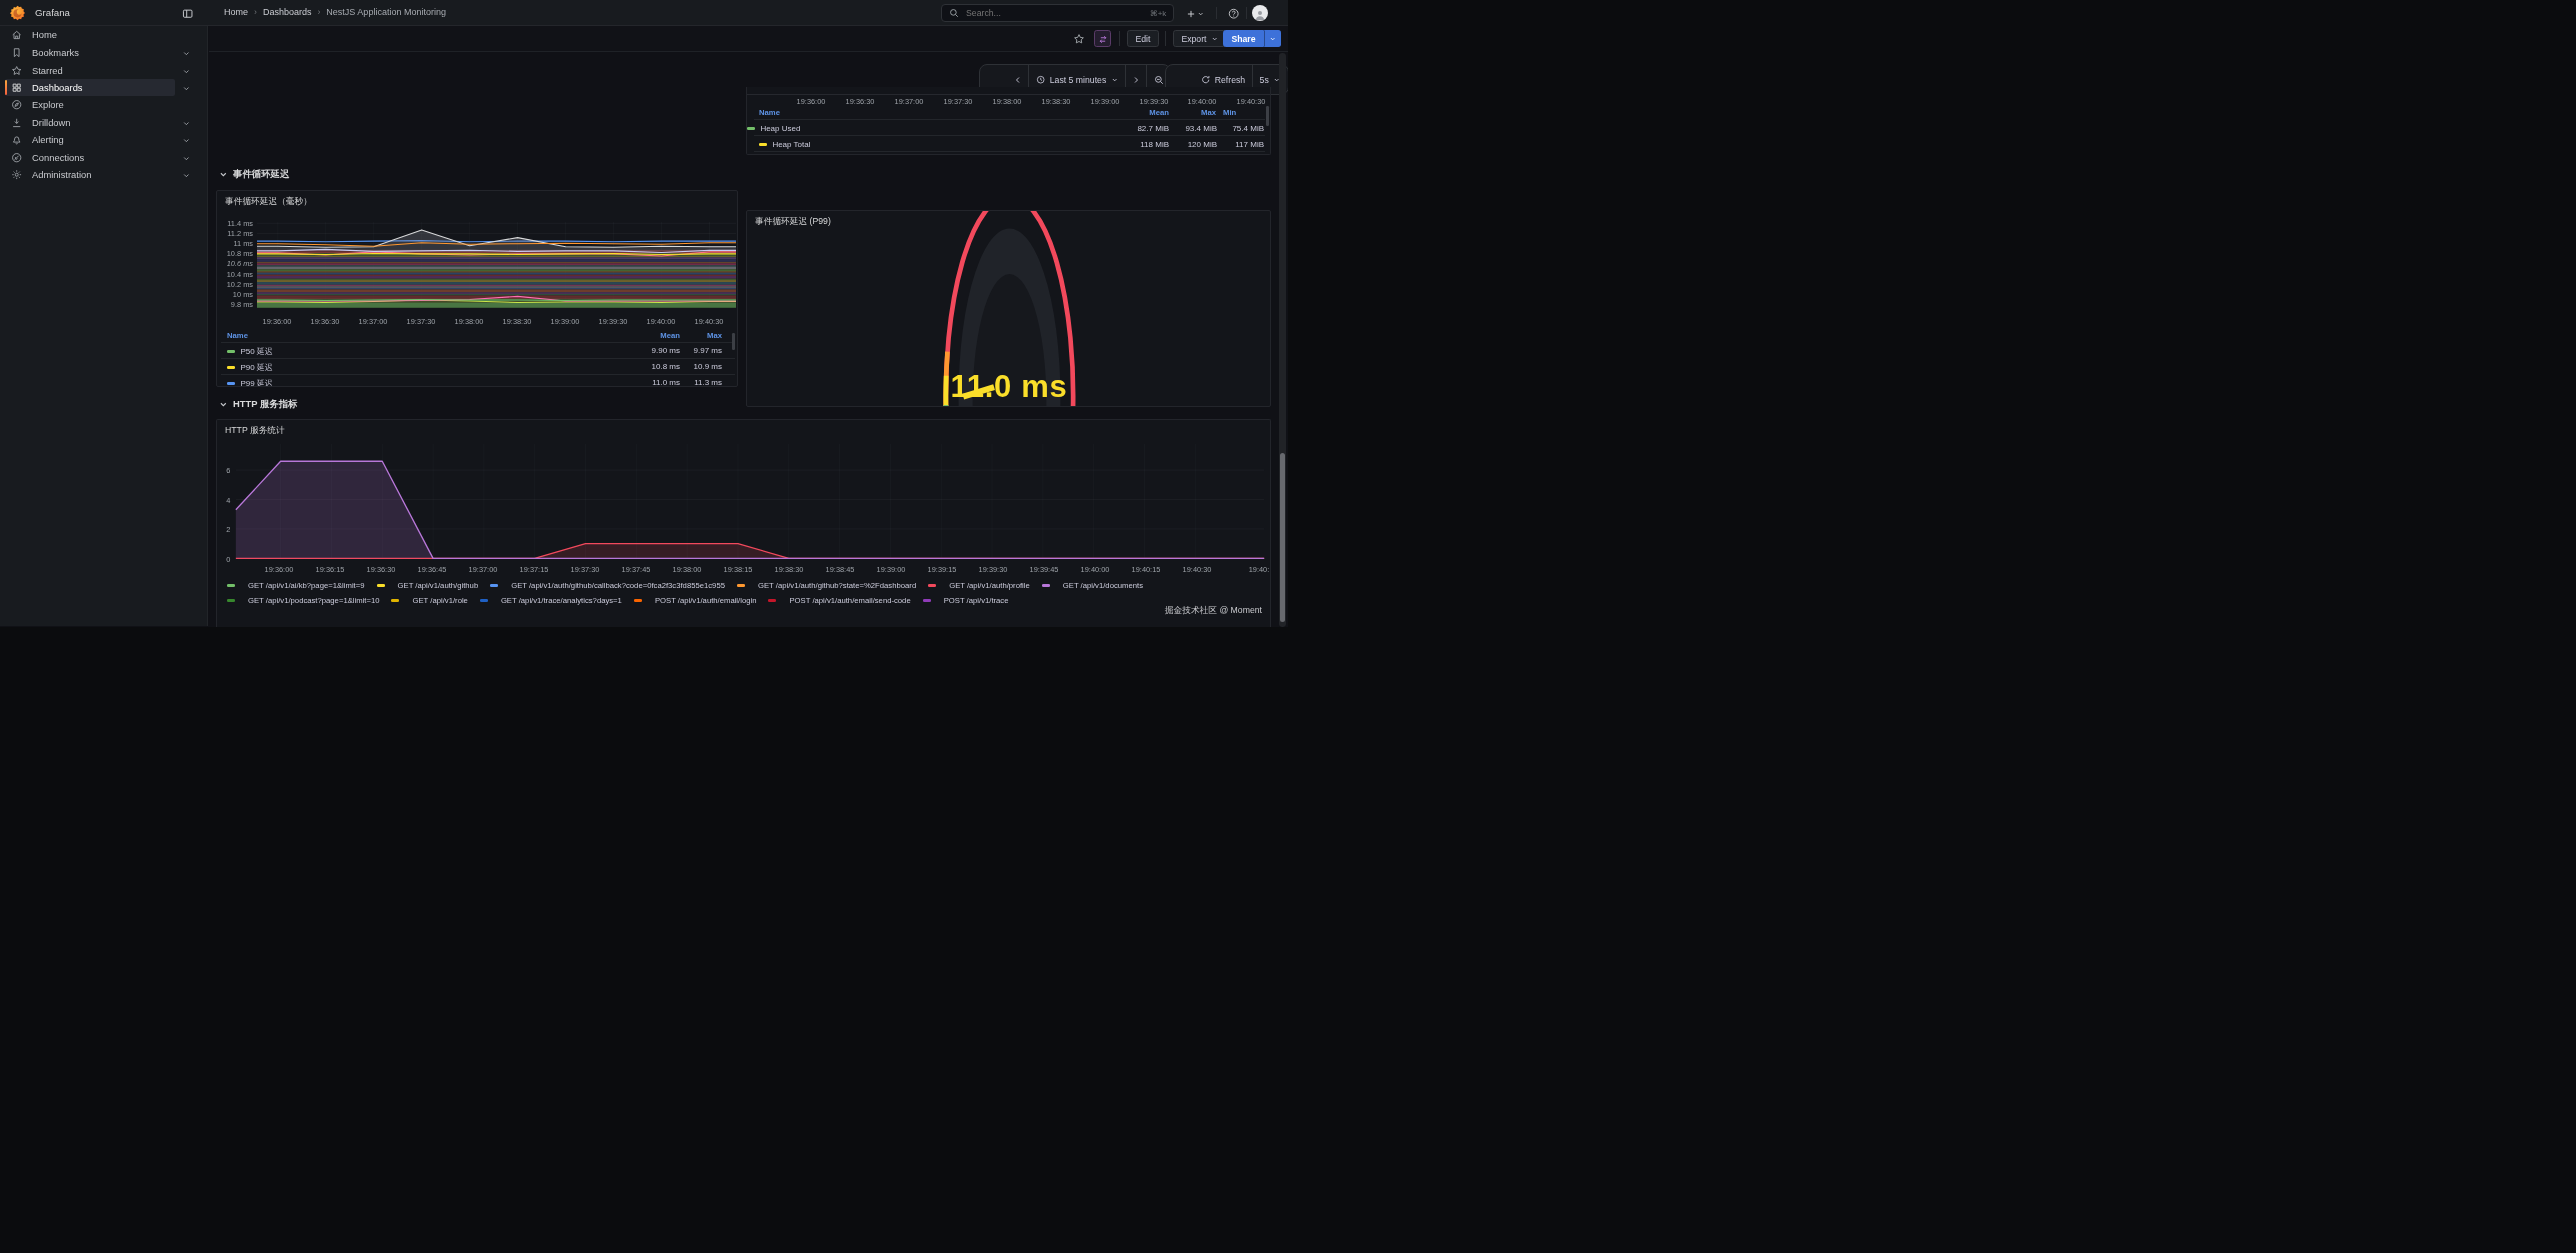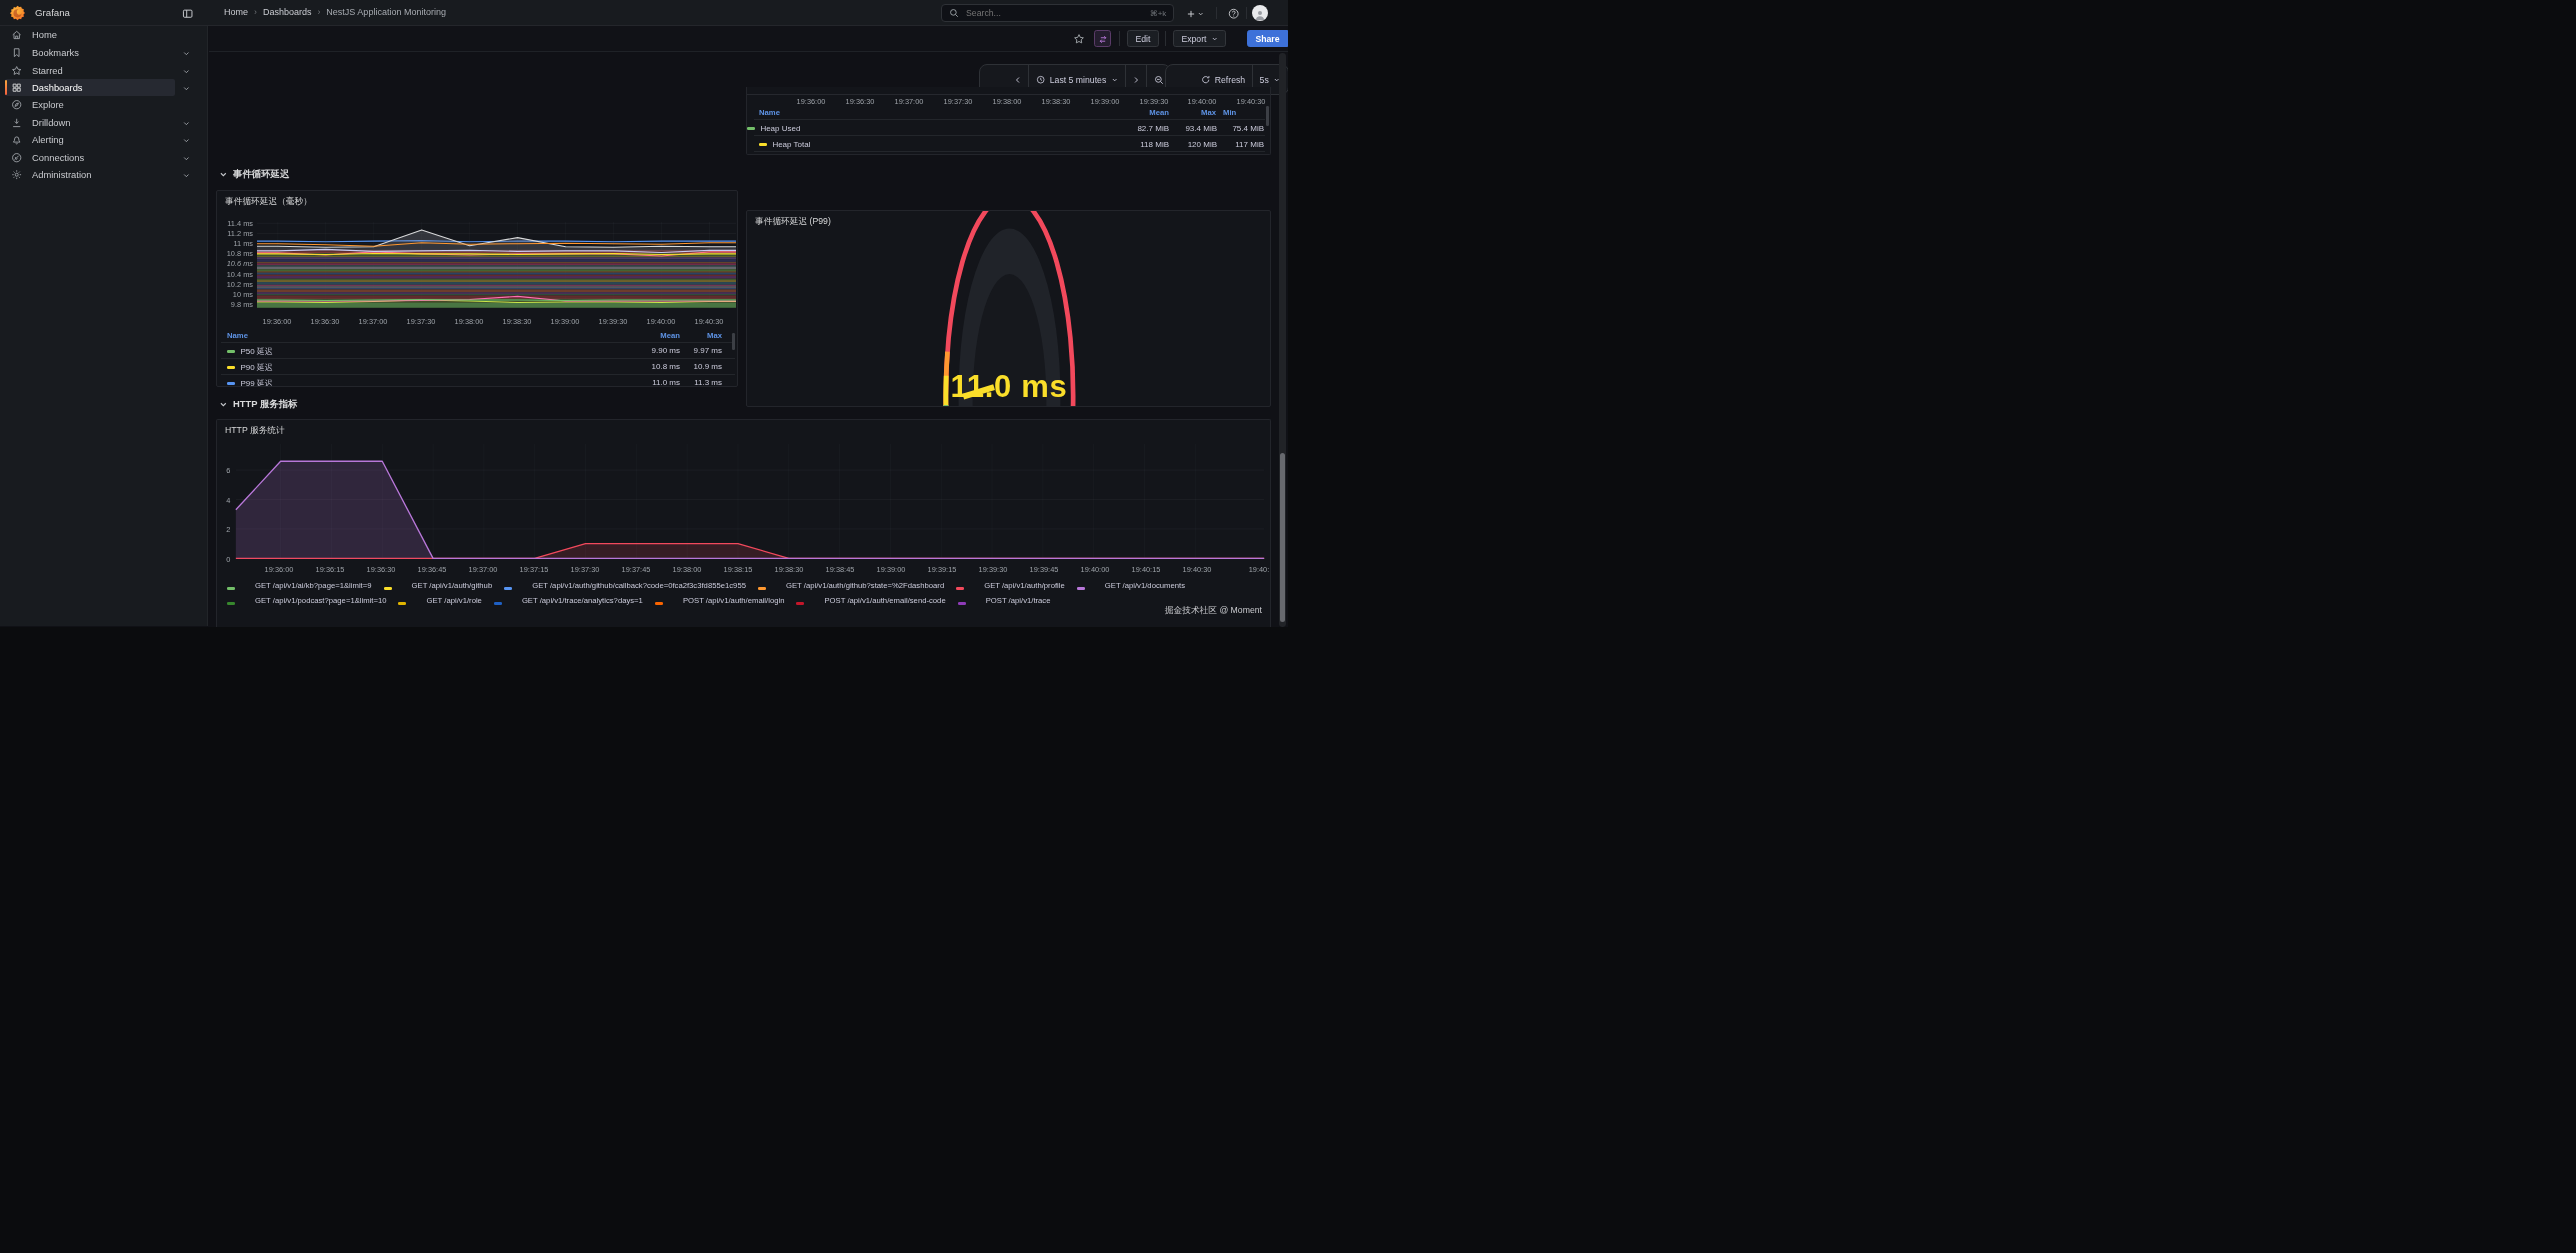--- a/index.html
+++ b/index.html
@@ -31,21 +31,21 @@
   .side-ico{position:absolute;left:10.7px;top:2.7px;width:11.4px;height:11.4px;color:#9DA2A7;}
   .side-item.active .side-ico{color:#D8D9DA;}
   .side-label{position:absolute;left:32px;top:2.7px;font-size:9.4px;color:#C9CBCF;}
   .side-item.active .side-label{color:#FFFFFF;}
   .side-chev{position:absolute;left:182px;top:3.4px;width:10px;height:10px;color:#9DA2A7;cursor:pointer;}
 
   
   .toolbar{left:209px;top:26px;width:1079px;height:26px;background:#111217;border-bottom:0.7px solid #1F2227;}
   .btn{display:inline-flex;align-items:center;justify-content:center;gap:4px;height:17.4px;border-radius:2.7px;
        background:#1B1E23;border:0.7px solid #33363B;color:#CCCCDC;font-size:8.7px;padding:0 7.4px;cursor:pointer;}
-  .btn.blue{background:#3D71D9;border-color:#3D71D9;color:#FFFFFF;font-weight:700;margin-left:24px;}
+  .btn.blue{background:#3D71D9;border-color:#3D71D9;color:#FFFFFF;font-weight:700;}
   .iconbtn{display:inline-flex;align-items:center;justify-content:center;width:17.4px;height:17.4px;color:#9DA2A7;cursor:pointer;}
   .swapbtn{width:17.4px;height:17.4px;border:0.7px solid #5A3B68;background:rgba(184,119,217,.12);border-radius:2.7px;
            display:inline-flex;align-items:center;justify-content:center;color:#B877D9;cursor:pointer;}
 
   
   .tgroup{position:absolute;display:flex;height:31px;border:0.7px solid #2E3136;border-radius:8px;background:#16181D;overflow:hidden;padding-left:28px;}
   .tseg{display:flex;align-items:center;gap:4.7px;padding:0 6.7px;border-right:0.7px solid #2E3136;color:#CCCCDC;font-size:8.7px;cursor:pointer;}
   .tseg:last-child{border-right:none;}
   .tseg svg{color:#CCCCDC;}
 
@@ -58,21 +58,21 @@
   .tick{position:absolute;font-size:7.4px;color:#9EA3A9;transform:translateX(-50%);white-space:nowrap;}
   .ytick{position:absolute;font-size:7.4px;color:#9EA3A9;transform:translateY(-50%);text-align:right;white-space:nowrap;}
 
   .lg-header{position:absolute;font-size:7.7px;color:#5E93E5;font-weight:700;cursor:pointer;}
   .lg-sep{position:absolute;height:0.7px;background:#23262B;}
   .lg-name{position:absolute;font-size:8px;color:#CCCCDC;display:flex;align-items:center;gap:5.4px;cursor:pointer;}
   .lg-val{position:absolute;font-size:8px;color:#CCCCDC;text-align:right;transform:translateY(-50%);}
   .swatch{display:inline-block;width:8px;height:2.7px;border-radius:1.3px;}
 
   .hlegend{position:absolute;display:flex;gap:12px;font-size:7.7px;color:#CCCCDC;white-space:nowrap;}
-  .hlegend .item{display:flex;align-items:flex-end;gap:20px;cursor:pointer;}
+  .hlegend .item{display:flex;align-items:center;gap:13px;cursor:pointer;}
 
   .gvalue{position:absolute;font-size:31px;font-weight:600;color:#FADE2A;transform:translate(-50%,-50%);letter-spacing:0.7px;}
 
   .watermark{position:absolute;font-size:8.7px;color:#C9CACE;}
 
   .scrolltrack{position:absolute;background:#212327;border-radius:3.4px;}
   .scrollthumb{position:absolute;background:#67696E;border-radius:2.7px;cursor:pointer;}
   .minithumb{position:absolute;background:#3C3F45;border-radius:1.3px;cursor:pointer;}
 </style>
 </head>

